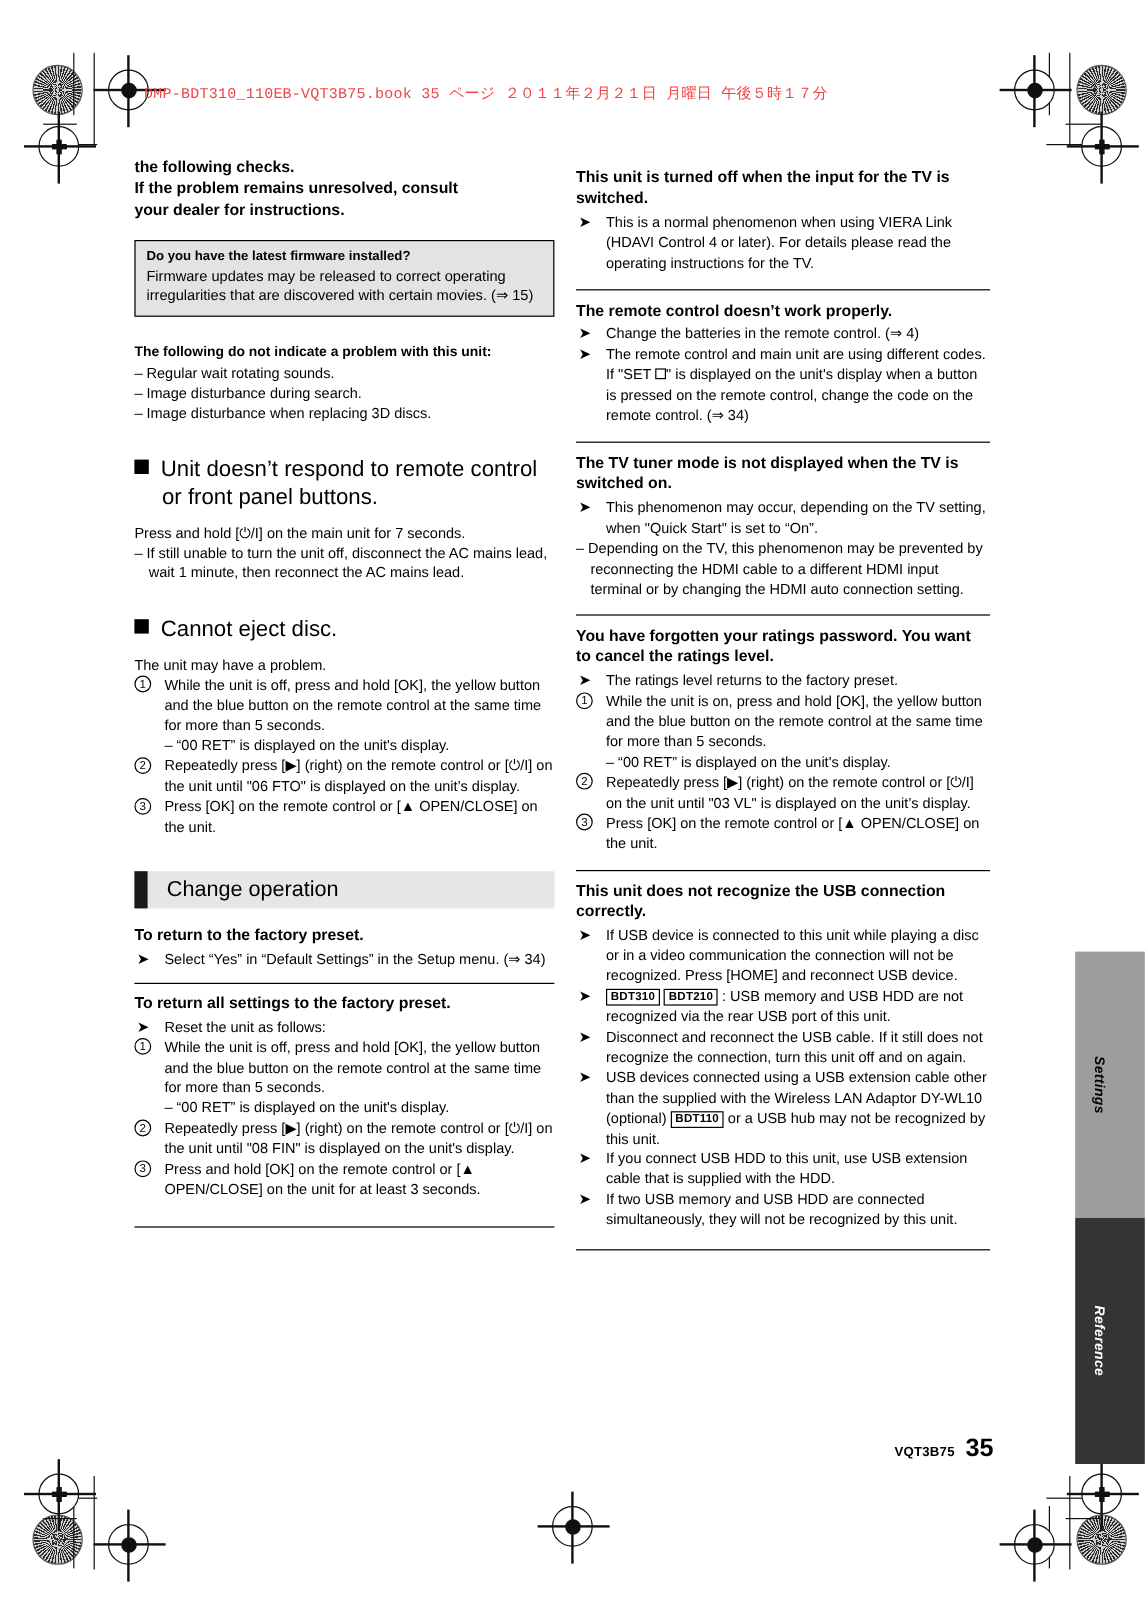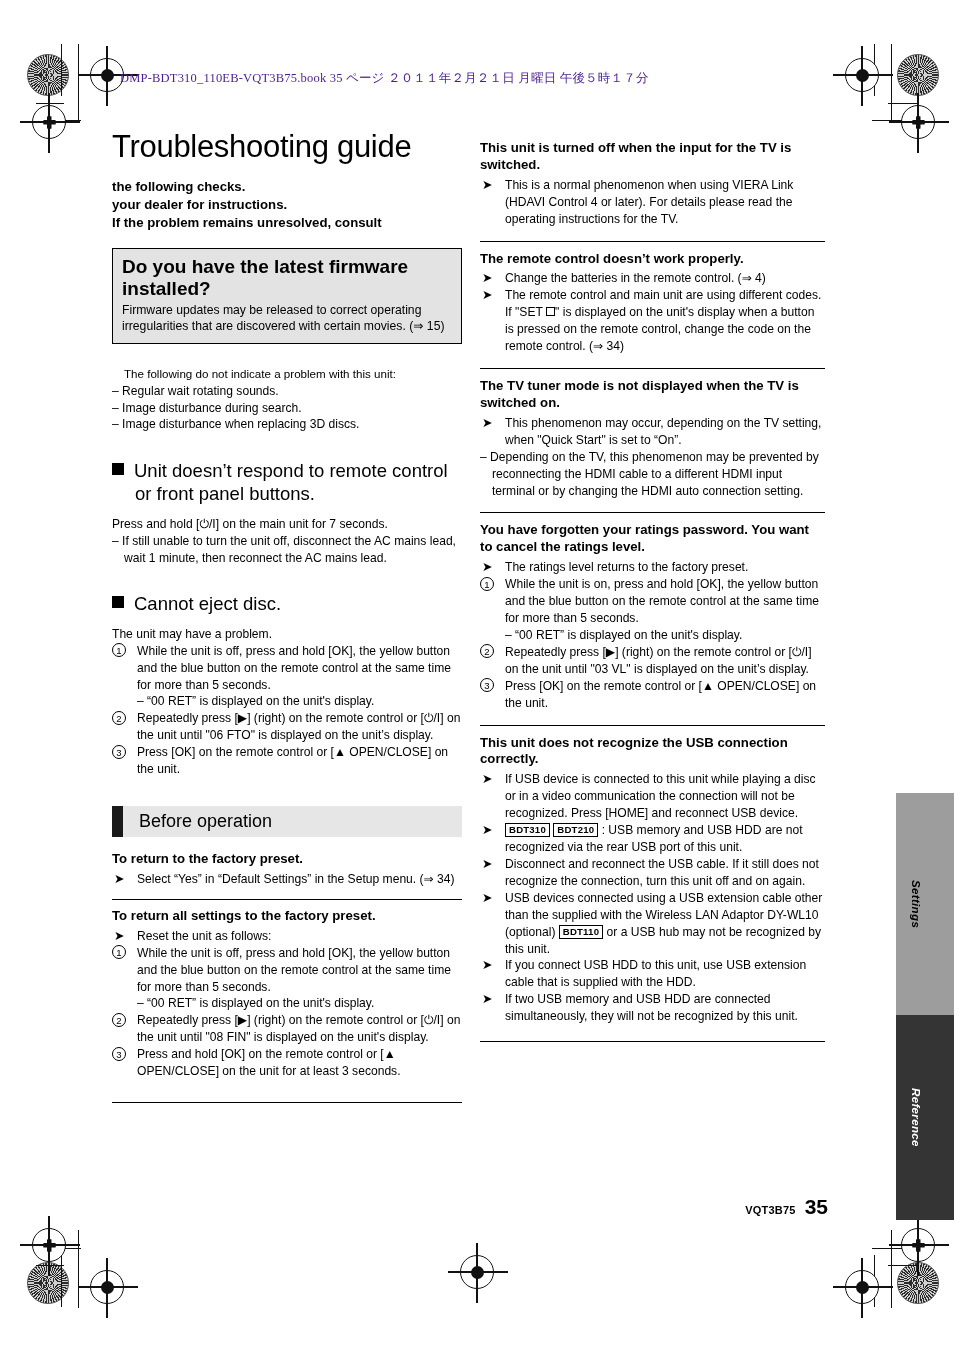--- a/index.html
+++ b/index.html
@@ -43,23 +43,23 @@
       repeating-conic-gradient(#2b2b2b 0deg 4deg, #cfcfcf 4deg 8deg);
     border:1px solid #555;
   }
   .cropline { position:absolute; background:#111; }
   .vline { width:1.4px; }
   .hline { height:1.4px; }
 
   
   .slug {
     position:absolute; left:120px; top:70px;
-    font-family:Liberation Serif, serif;
+    font-family:Liberation Mono, monospace;
     font-size:12.5px; letter-spacing:0.2px;
-    color:#4c1d95; white-space:nowrap;
+    color:#ef4444; white-space:nowrap;
   }
 
   
   .page { position:absolute; left:0; top:0; width:954px; height:1351px; }
 
   .col { position:absolute; }
   .col-left  { left:112px; top:130px; width:350px; }
   .col-right { left:480px; top:140px; width:345px; }
 
   h1.title {
@@ -71,24 +71,24 @@
     font-size:13.2px; font-weight:bold; line-height:1.36;
     margin:0 0 16px 0;
   }
 
   .firmbox {
     border:1.6px solid #000;
     background:#e3e3e3;
     padding:7px 9px 9px 9px;
     margin-bottom:22px;
   }
-  .firmbox .fb-title { font-size:19px; font-weight:bold; margin-bottom:2px; }
+  .firmbox .fb-title { font-size:11px; font-weight:bold; margin-bottom:2px; }
   .firmbox .fb-body  { font-size:12.2px; line-height:1.33; }
 
-  .subhead-bold { font-size:11.6px; font-weight:normal; margin:0 0 1px 12px; line-height:1.35; }
+  .subhead-bold { font-size:11.6px; font-weight:bold; margin:0 0 1px 0; line-height:1.35; }
   .dashlist { font-size:12.1px; line-height:1.38; }
   .dashlist div { margin-bottom:0px; }
 
   h2.sqhead {
     font-size:18.5px; font-weight:400; line-height:1.26;
     margin:26px 0 10px 0;
     text-indent:-23px; padding-left:23px;
   }
   h2.sqhead .sq {
     display:inline-block; width:12px; height:12px; background:#000;
@@ -231,26 +231,25 @@
 <div class="mark reg" style="left:901px; top:1228px;">
     <span class="dot"></span>
   </div>
 
 <div class="slug">DMP-BDT310_110EB-VQT3B75.book   35 ページ   ２０１１年２月２１日   月曜日   午後５時１７分</div>
 
 <div class="page">
 
   <div class="col col-left">
 
-    <h1 class="title">Troubleshooting guide</h1>
 
     <div class="lead">
       <div>the following checks.</div>
+      <div>If the problem remains unresolved, consult</div>
       <div>your dealer for instructions.</div>
-      <div>If the problem remains unresolved, consult</div>
     </div>
 
     <div class="firmbox">
       <div class="fb-title">Do you have the latest firmware installed?</div>
       <div class="fb-body">Firmware updates may be released to correct operating irregularities that are discovered with certain movies. (⇒ 15)</div>
     </div>
 
     <div class="subhead-bold">The following do not indicate a problem with this unit:</div>
     <div class="dashlist">
       <div>– Regular wait rotating sounds.</div>
@@ -281,21 +280,21 @@
         <span>Repeatedly press [▶] (right) on the remote control or [⏻/I] on the unit until "06 FTO" is displayed on the unit’s display.</span>
       </li>
       <li>
         <span class="num">3</span>
         <span>Press [OK] on the remote control or [▲ OPEN/CLOSE] on the unit.</span>
       </li>
     </ol>
 
     <div class="secbar">
       <div class="tick"></div>
-      <div class="lbl">Before operation</div>
+      <div class="lbl">Change operation</div>
     </div>
 
     <h3 class="qhead">To return to the factory preset.</h3>
     <ul class="arrows">
       <li>
         <span class="ar arrw">➤</span>
         <span>Select “Yes” in “Default Settings” in the Setup menu. (⇒ 34)</span>
       </li>
     </ul>
 

